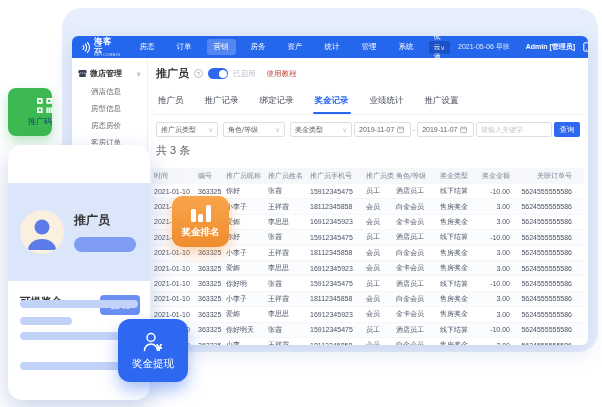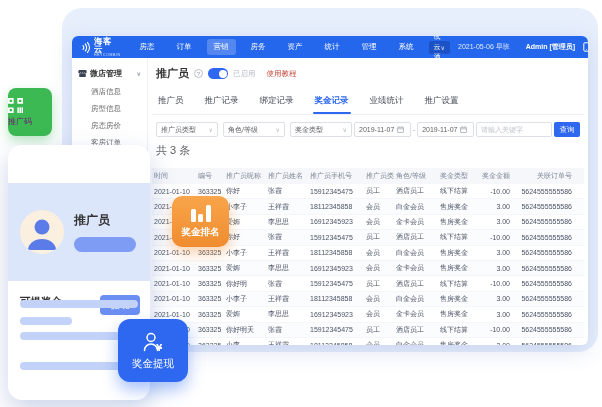--- a/index.html
+++ b/index.html
@@ -63,21 +63,21 @@
   .table { margin:0 0 0 0; }
   .tr, .thead { display:grid; grid-template-columns:44px 28px 42px 42px 56px 30px 44px 40px 34px 62px; align-items:center; }
   .thead { background:#F6F7FA; height:16px; }
   .th { font-size:7px; color:#7E8699; white-space:nowrap; overflow:hidden; padding:0 2px; }
   .tr { height:15.4px; border-bottom:1px solid #F4F6F9; }
   .tr.alt { background:#FBFCFE; }
   .td { font-size:7px; color:#4A5264; white-space:nowrap; overflow:hidden; padding:0 2px; }
   .th.num, .td.num { text-align:right; }
 
   
-  .qr-badge { position:absolute; left:8px; top:88px; width:44px; height:48px; border-radius:8px; background:#3CB952; box-shadow:0 5px 12px rgba(60,185,82,.35); display:flex; flex-direction:column; align-items:flex-start; justify-content:center; gap:3px; color:#701a75; }
+  .qr-badge { position:absolute; left:8px; top:88px; width:44px; height:48px; border-radius:8px; background:#3CB952; box-shadow:0 5px 12px rgba(60,185,82,.35); display:flex; flex-direction:column; align-items:flex-end; justify-content:center; gap:3px; color:#0c4a6e; }
   .qr-badge .lbl { font-size:8px; }
 
   .pcard { position:absolute; left:8px; top:145px; width:142px; height:255px; background:#fff; border-radius:14px; box-shadow:0 10px 26px rgba(70,100,175,.28); overflow:hidden; }
   .pcard-band { position:absolute; left:0; right:0; top:38px; height:98px; background:#DCE6FB; display:flex; align-items:center; padding:0 12px; gap:10px; }
   .avatar { width:44px; height:44px; border-radius:50%; background:#FBF0DF; flex:none; display:flex; align-items:center; justify-content:center; overflow:hidden; }
   .pcard-title { font-size:12px; color:#333; font-weight:bold; margin-bottom:8px; }
   .pill-dark { width:62px; height:15px; border-radius:8px; background:#7E9CF3; }
   .bonus-row { position:absolute; left:12px; right:10px; top:150px; display:flex; align-items:flex-start; justify-content:space-between; }
   .bonus-label { font-size:10.5px; color:#333; font-weight:bold; }
   .pill-sm { width:52px; height:8px; border-radius:4px; background:#C3D2F8; margin-top:8px; }

